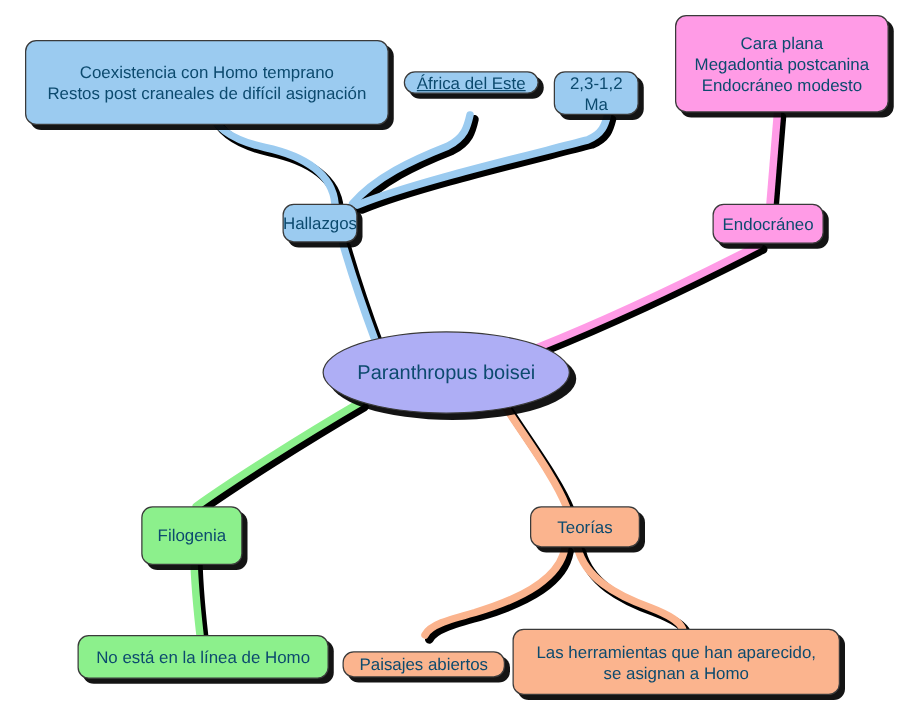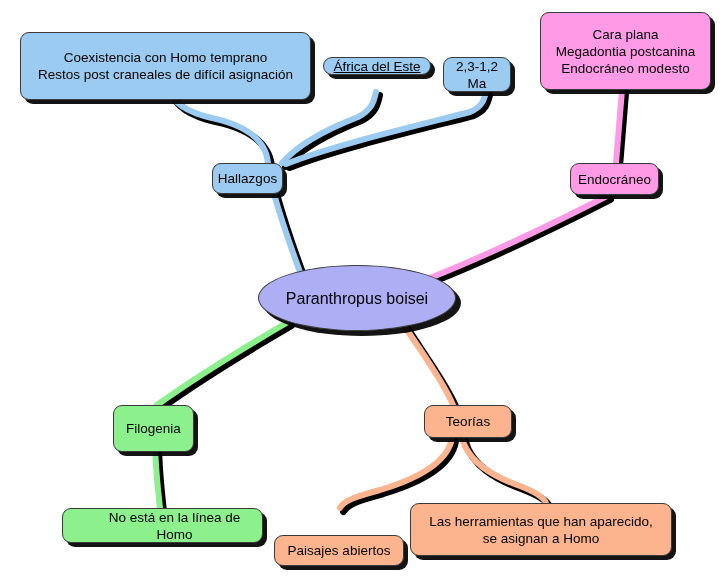--- a/index.html
+++ b/index.html
@@ -22,21 +22,21 @@
     width: 726px;
     height: 580px;
   }
   .node {
     position: absolute;
     box-sizing: border-box;
     display: flex;
     align-items: center;
     justify-content: center;
     text-align: center;
-    color: #000000;
+    color: #0c4a6e;
     font-size: 13.5px;
     line-height: 17px;
     border: 1px solid #3a3a3a;
     border-radius: 9px;
     box-shadow: 4px 4px 0px 0px rgba(0,0,0,0.92);
     z-index: 5;
     white-space: pre-line;
     padding: 2px 8px;
   }
   .node.root {
@@ -76,30 +76,30 @@
       <path d="M 282 163 C 300 142 330 128 358 117 C 372 110 374 101 376 92" stroke="#9bcbf0" stroke-width="6" fill="none" stroke-linecap="round"></path>
       <path d="M 286 164 C 330 146 420 125 470 112 C 482 107 484 100 486 92" stroke="#9bcbf0" stroke-width="6" fill="none" stroke-linecap="round"></path>
       <path d="M 616 163 C 618 140 620 115 622 90" stroke="#ff9be6" stroke-width="6" fill="none" stroke-linecap="round"></path>
       <path d="M 155 438 C 155 465 158 490 160 508" stroke="#8cf08c" stroke-width="6" fill="none" stroke-linecap="round"></path>
       <path d="M 452 438 C 448 462 420 478 380 490 C 358 496 344 500 340 508" stroke="#fbb48e" stroke-width="6" fill="none" stroke-linecap="round"></path>
       <path d="M 462 438 C 468 462 492 476 520 486 C 538 493 544 498 546 503" stroke="#fbb48e" stroke-width="6" fill="none" stroke-linecap="round"></path>
     </svg>
 
   <div id="node-layer">
       <div class="node n-purple root" style="left: 258px; top: 265px; width: 198px; height: 66px;">Paranthropus boisei</div>
-      <div class="node n-blue" style="left: 212px; top: 163px; width: 71px; height: 31px;">Hallazgos</div>
+      <div class="node n-blue" style="left: 226px; top: 163px; width: 60px; height: 31px;">Hallazgos</div>
       <div class="node n-blue" style="left: 20px; top: 32px; width: 291px; height: 68px;">Coexistencia con Homo temprano
 Restos post craneales de difícil asignación</div>
       <div class="node n-blue" style="left: 323px; top: 57px; width: 108px; height: 18px; text-decoration: underline;">África del Este</div>
       <div class="node n-blue" style="left: 443px; top: 57px; width: 68px; height: 35px;">2,3-1,2 Ma</div>
       <div class="node n-pink" style="left: 570px; top: 163px; width: 89px; height: 32px;">Endocráneo</div>
       <div class="node n-pink" style="left: 540px; top: 12px; width: 171px; height: 78px;">Cara plana
 Megadontia postcanina
 Endocráneo modesto</div>
       <div class="node n-green" style="left: 113px; top: 405px; width: 81px; height: 47px;">Filogenia</div>
-      <div class="node n-green" style="left: 62px; top: 508px; width: 201px; height: 35px; padding-left: 32px;">No está en la línea de Homo</div>
+      <div class="node n-green" style="left: 62px; top: 508px; width: 201px; height: 35px;">No está en la línea de Homo</div>
       <div class="node n-orange" style="left: 424px; top: 405px; width: 88px; height: 33px;">Teorías</div>
-      <div class="node n-orange" style="left: 274px; top: 535px; width: 130px; height: 31px;">Paisajes abiertos</div>
+      <div class="node n-orange" style="left: 274px; top: 521px; width: 130px; height: 21px;">Paisajes abiertos</div>
       <div class="node n-orange" style="left: 410px; top: 503px; width: 262px; height: 53px;">Las herramientas que han aparecido,
 se asignan a Homo</div>
     </div>
 
 </div>
 
 </body></html>

